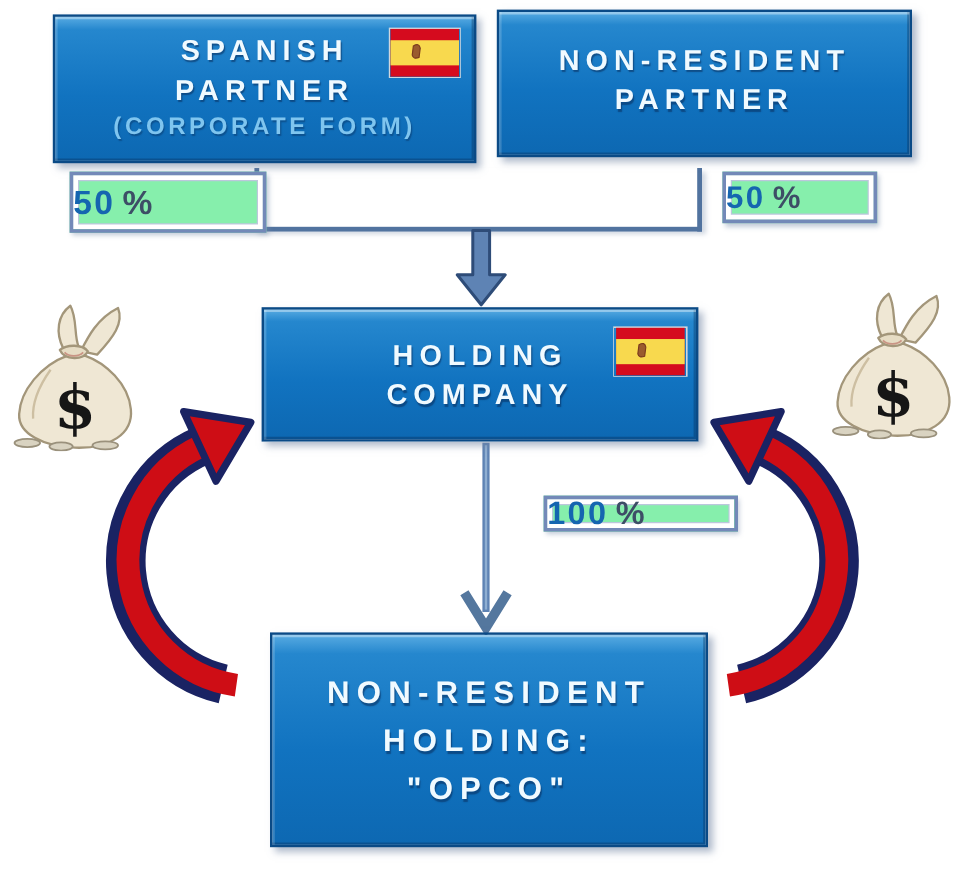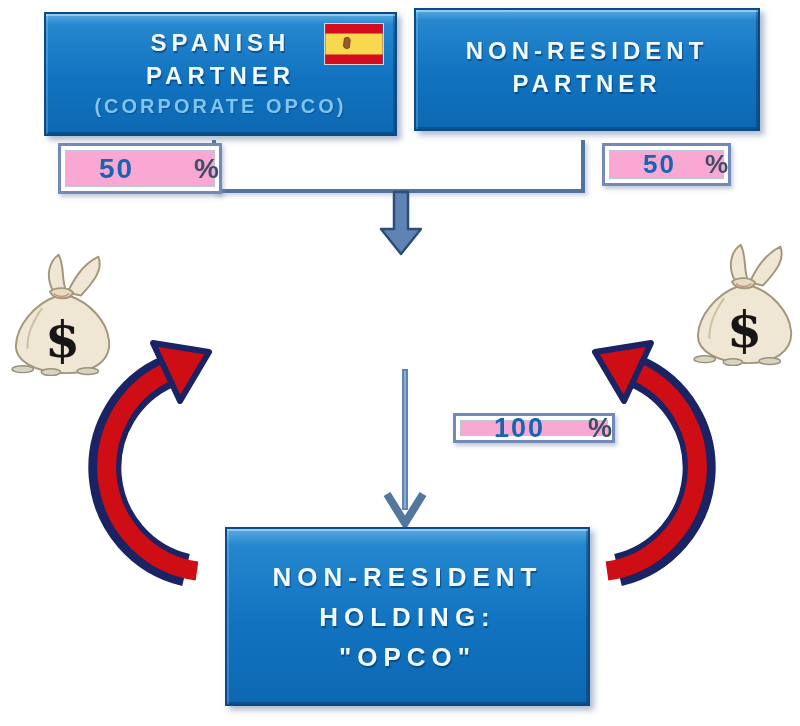--- a/index.html
+++ b/index.html
@@ -32,27 +32,26 @@
   .flag{position:absolute;box-shadow:0 0 0 1px #cfd6de;}
   #spanish-box .flag{right:12px;top:10px;width:58px;height:40px;}
   #holding-box .flag{right:8px;top:15px;width:60px;height:40px;}
   
   #connector{
     position:absolute;left:212px;top:140px;width:373px;height:53px;box-sizing:border-box;
     background:#ffffff;border:4px solid #51739F;border-top:none;z-index:1;
     box-shadow:3px 3px 4px rgba(120,140,170,.35);
   }
   .pctbox{
-    position:absolute;box-sizing:border-box;background:#f9a8d4;z-index:4;
+    position:absolute;box-sizing:border-box;background:#86efac;z-index:4;
     border:3px solid #7389B8;
     box-shadow:2px 3px 4px rgba(120,140,170,.45),
                inset 0 0 0 4px #ffffff, inset 0 0 0 5px #BCC7DC;
-    display:flex;align-items:center;justify-content:space-between;gap:6px;
+    display:flex;align-items:center;justify-content:flex-start;gap:6px;
     font-weight:bold;
-    padding-left:38px;
   }
   #pct-left{left:58px;top:143px;width:164px;height:51px;font-size:28px;}
   #pct-right{left:602px;top:143px;width:129px;height:43px;font-size:26px;}
   #pct-100{left:453px;top:413px;width:162px;height:30px;font-size:27px;}
   .pct-num{color:#1565B0;letter-spacing:2px;}
   .pct-sign{color:#3D4E66;font-weight:600;}
   
   #arrow-layer{position:absolute;left:0;top:0;z-index:2;pointer-events:none;}
   .bag{position:absolute;z-index:2;}
   #bag-left{left:6px;top:248px;width:114px;height:128px;}
@@ -131,37 +130,46 @@
   </div>
 
   <div class="box3d" id="spanish-box">
     <svg class="flag" viewBox="0 0 60 42">
       <rect x="0" y="0" width="60" height="42" fill="#D50B1E"></rect>
       <rect x="0" y="10" width="60" height="22" fill="#F8D94E"></rect>
       <path d="M20,15 q5,-3 6,2 l-1,8 q-5,2 -6,-2 Z" fill="#9A5B2E" stroke="#7A3A1E" stroke-width="1"></path>
     </svg>
     <div class="box-line">SPANISH</div>
     <div class="box-line">PARTNER</div>
-    <div class="box-line sub">(CORPORATE OPCO)</div>
+    <div class="box-line sub">(CORPORATE FORM)</div>
   </div>
 
   <div class="box3d" id="nonres-box">
     <div class="box-line">NON-RESIDENT</div>
     <div class="box-line">PARTNER</div>
   </div>
 
   <div class="pctbox" id="pct-left">
     <span class="pct-num">50</span>
     <span class="pct-sign">%</span>
   </div>
   <div class="pctbox" id="pct-right">
     <span class="pct-num">50</span>
     <span class="pct-sign">%</span>
   </div>
 
+  <div class="box3d" id="holding-box">
+    <svg class="flag" viewBox="0 0 60 42">
+      <rect x="0" y="0" width="60" height="42" fill="#D50B1E"></rect>
+      <rect x="0" y="10" width="60" height="22" fill="#F8D94E"></rect>
+      <path d="M20,15 q5,-3 6,2 l-1,8 q-5,2 -6,-2 Z" fill="#9A5B2E" stroke="#7A3A1E" stroke-width="1"></path>
+    </svg>
+    <div class="box-line">HOLDING</div>
+    <div class="box-line">COMPANY</div>
+  </div>
 
   <div class="pctbox" id="pct-100">
     <span class="pct-num">100</span>
     <span class="pct-sign">%</span>
   </div>
 
   <div class="box3d" id="opco-box">
     <div class="box-line big">NON-RESIDENT</div>
     <div class="box-line big">HOLDING:</div>
     <div class="box-line big">"OPCO"</div>

